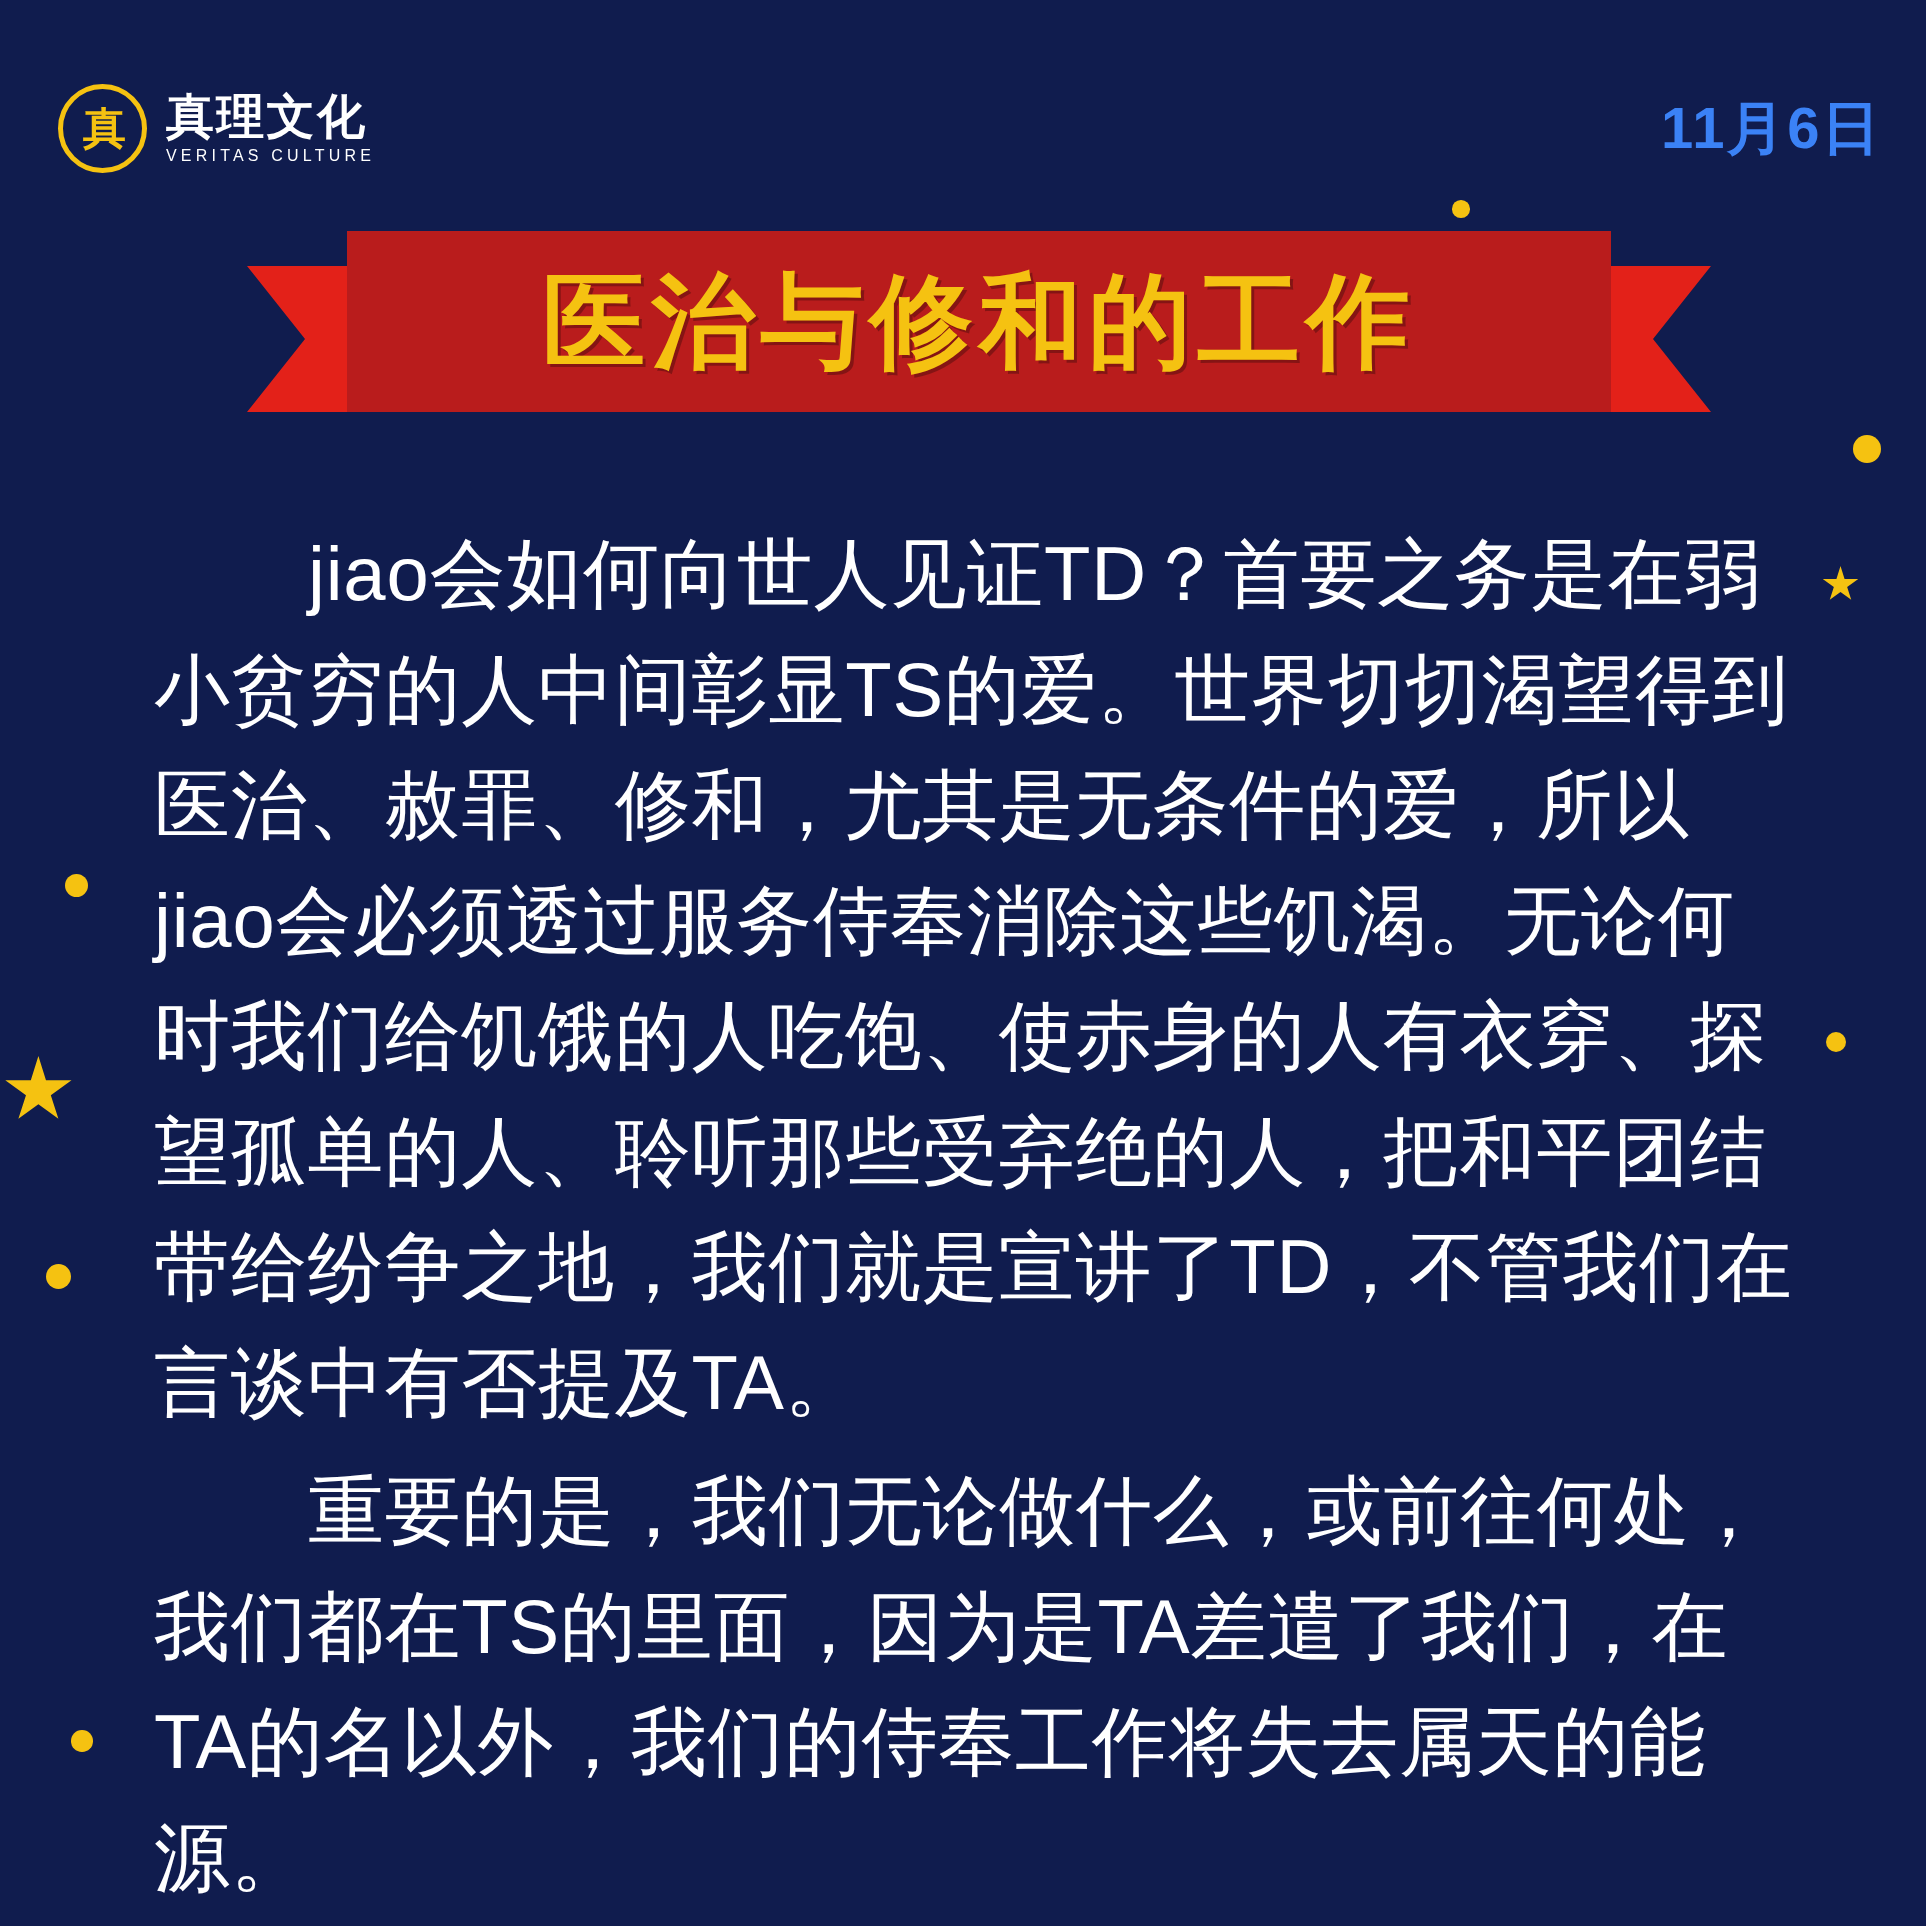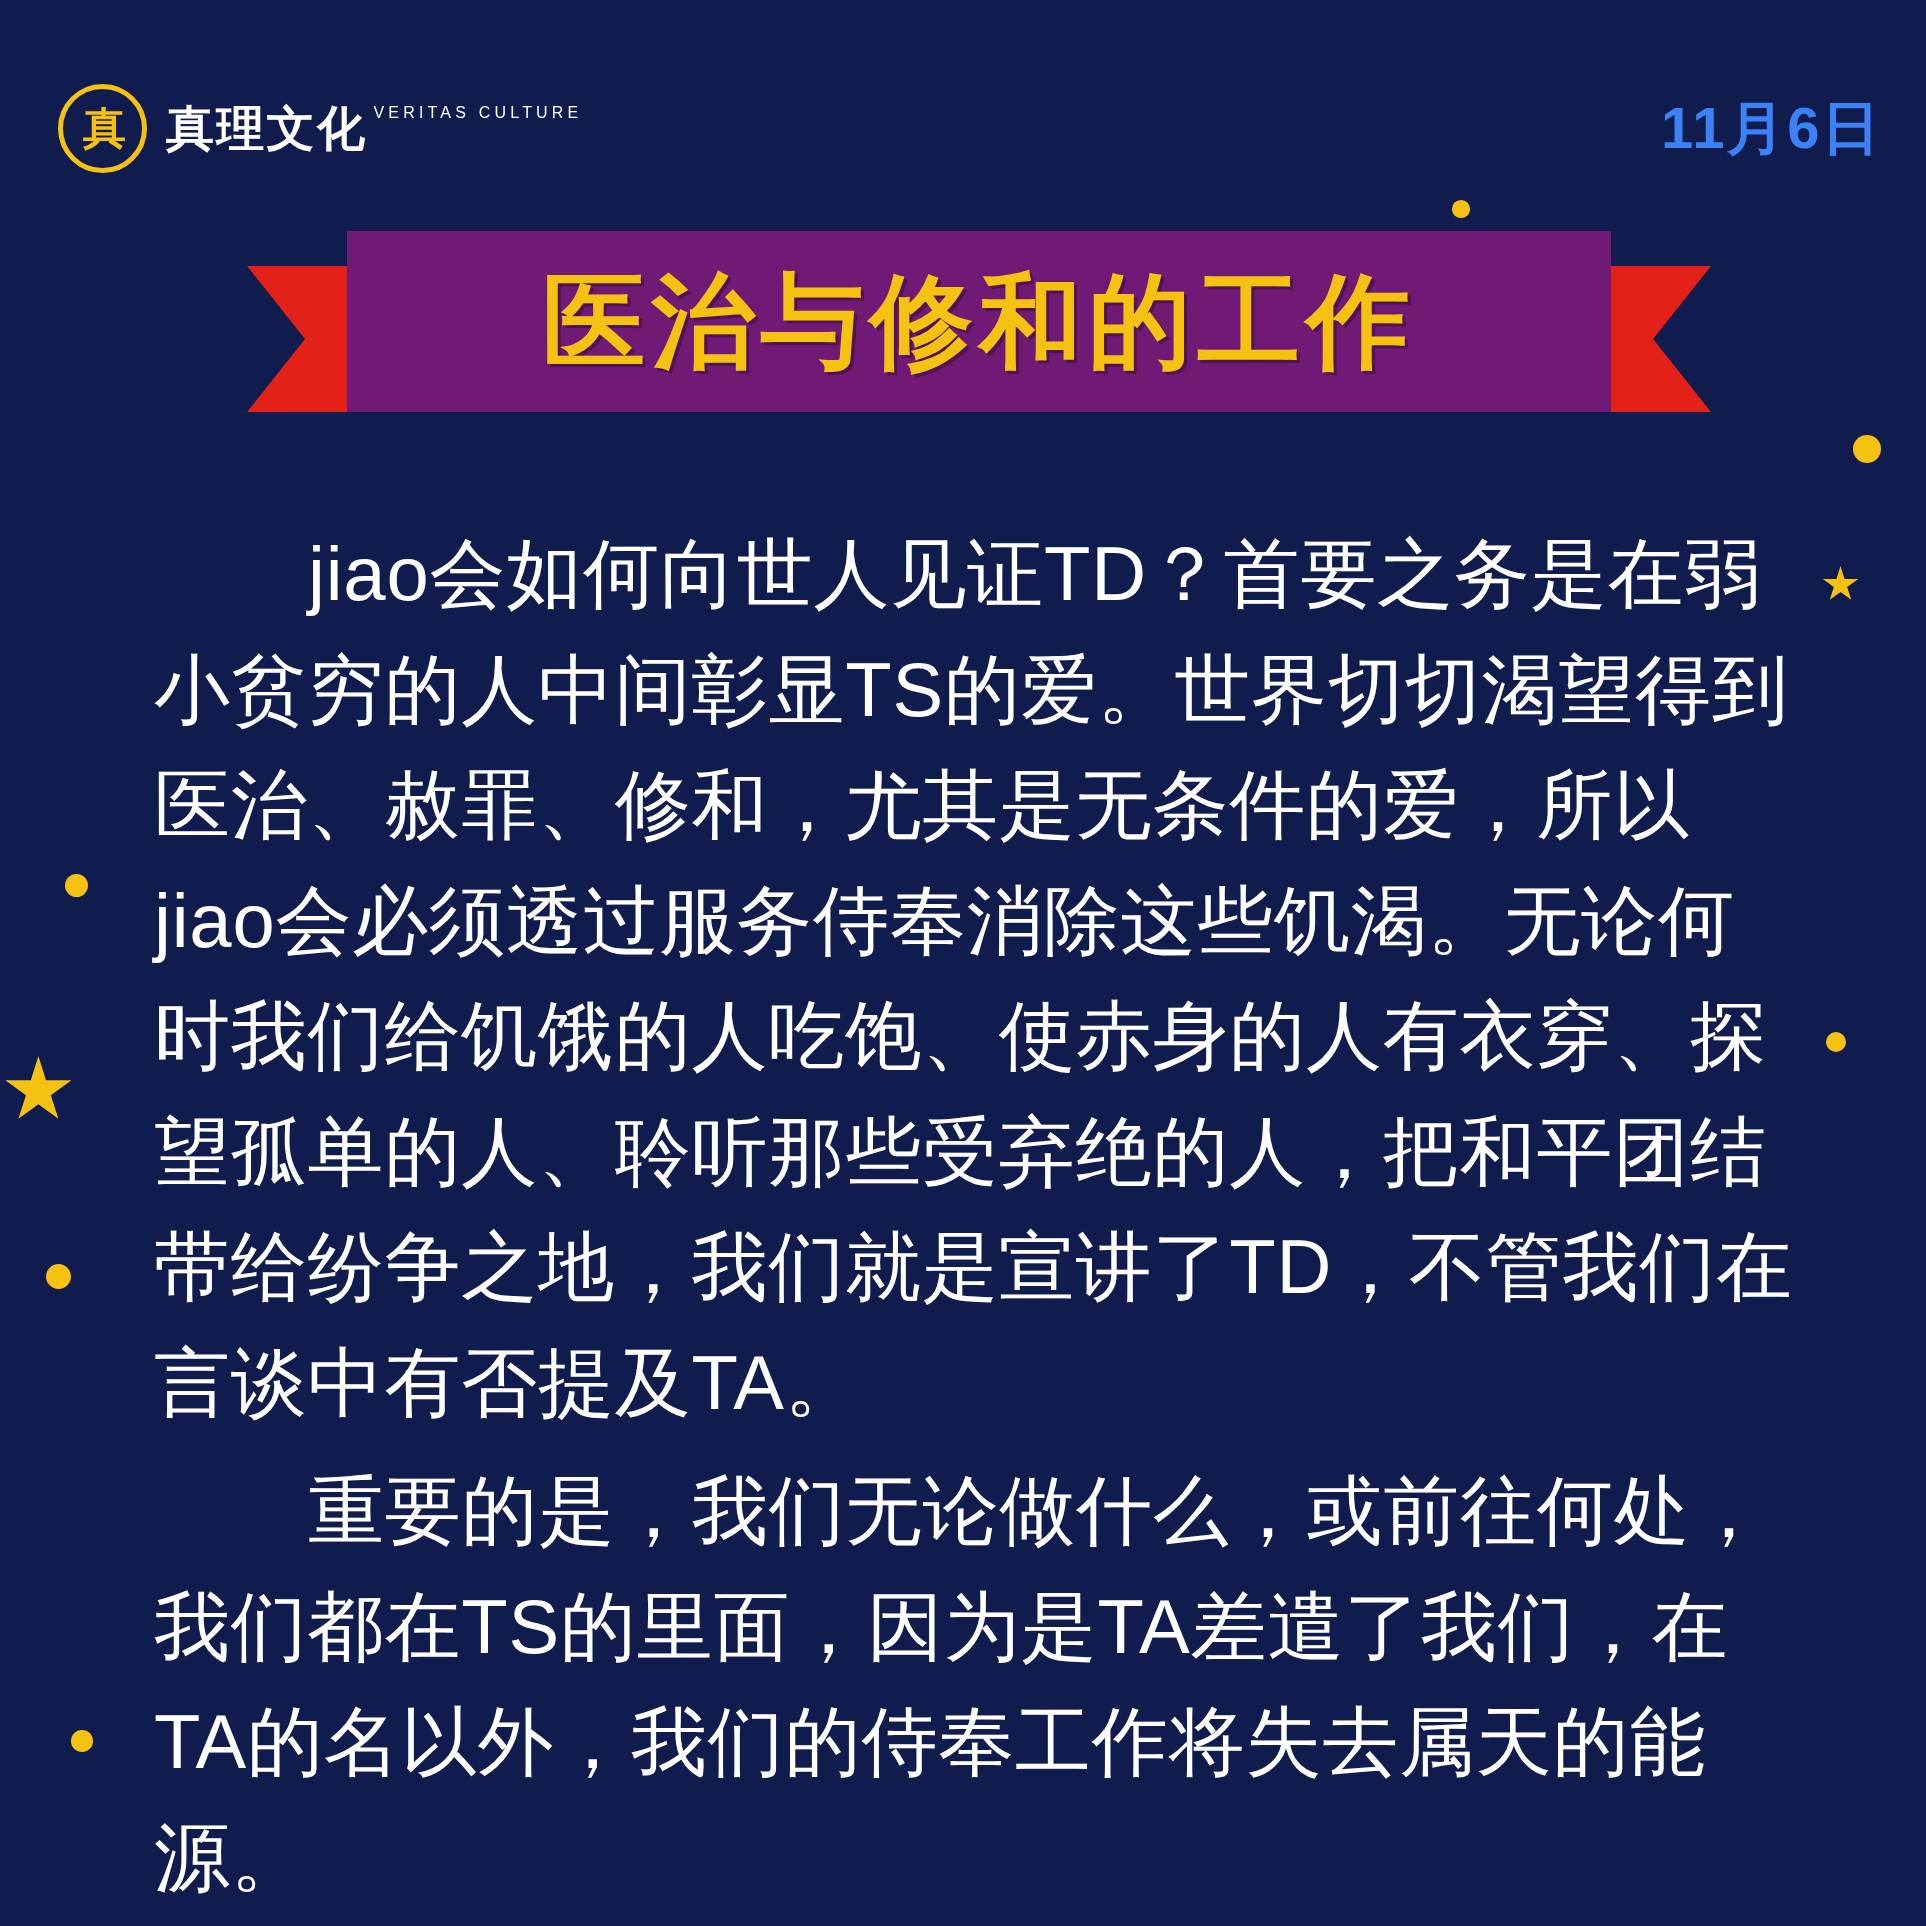--- a/index.html
+++ b/index.html
@@ -53,21 +53,21 @@
     align-items: center;
     justify-content: center;
     color: #f5c211;
     font-size: 43px;
     font-weight: bold;
     letter-spacing: -3.9px;
     font-family: "Liberation Serif", "DejaVu Serif", serif;
   }
   .brand-text {
     display: flex;
-    flex-direction: row;
+    flex-direction: column;
     justify-content: space-between;
     gap: 6.2px;
   }
   .brand-cn {
     color: #ffffff;
     font-size: 48px;
     font-weight: bold;
     letter-spacing: 2.3px;
     line-height: 1;
   }
@@ -108,21 +108,21 @@
   .ribbon-tail.right {
     right: 0;
     clip-path: polygon(0 0, 100% 0, calc(100% - 58px) 50%, 100% 100%, 0 100%);
   }
   .ribbon-body {
     position: absolute;
     left: 100px;
     right: 100px;
     top: 0;
     height: 181px;
-    background: #701a75;
+    background: #b91c1c;
     display: flex;
     align-items: center;
     justify-content: center;
   }
   .ribbon-title {
     color: #f5c211;
     font-size: 103px;
     font-weight: bold;
     letter-spacing: 6.2px;
     line-height: 1;

